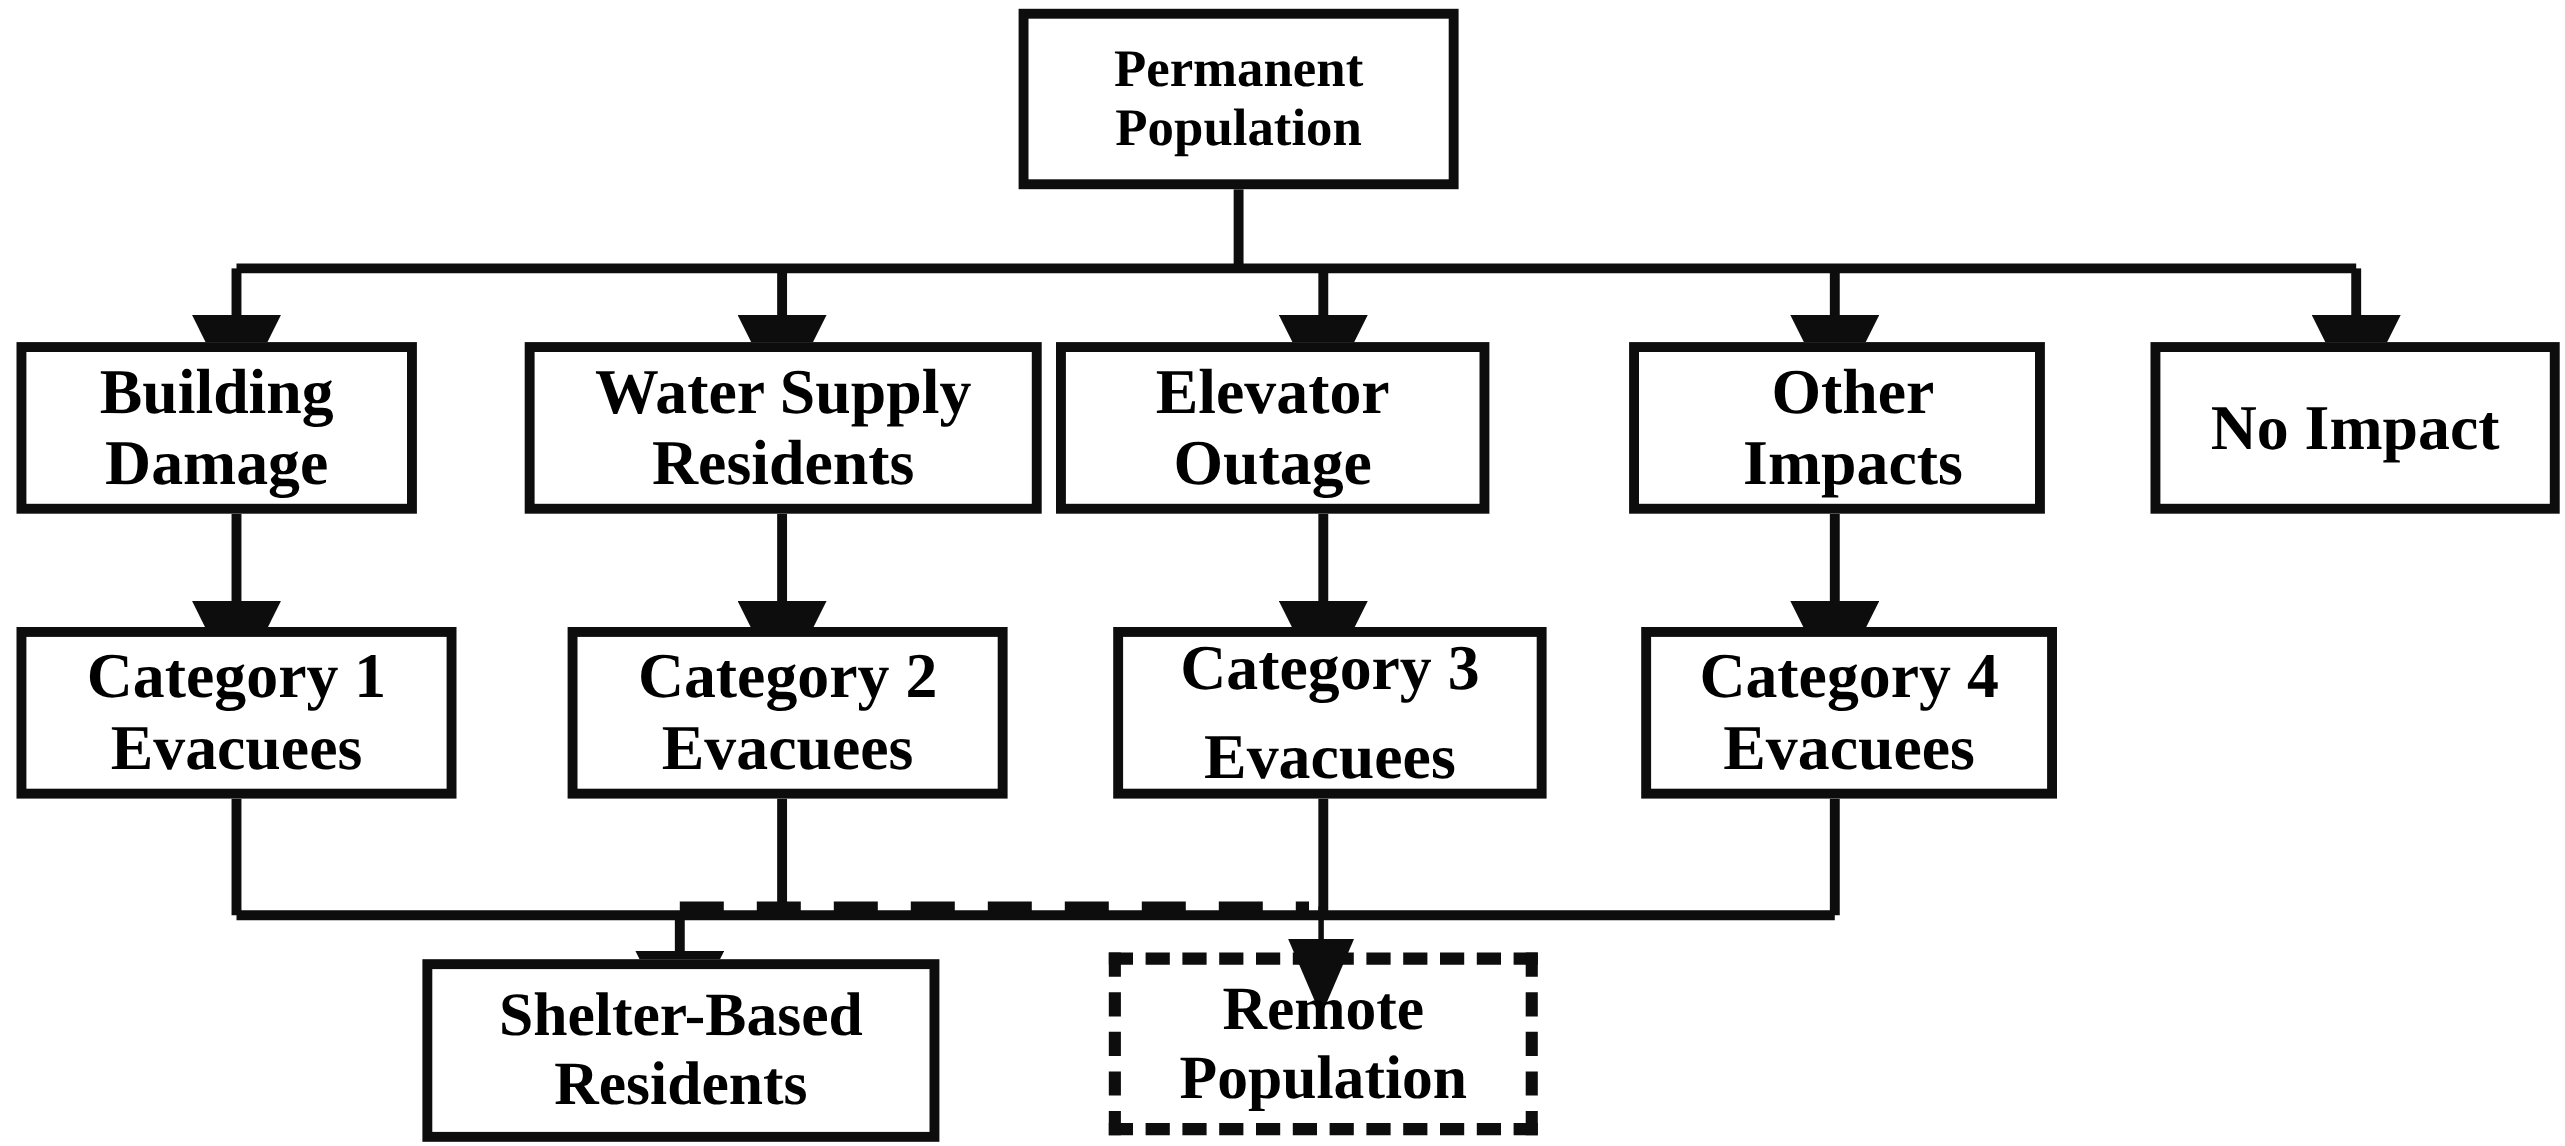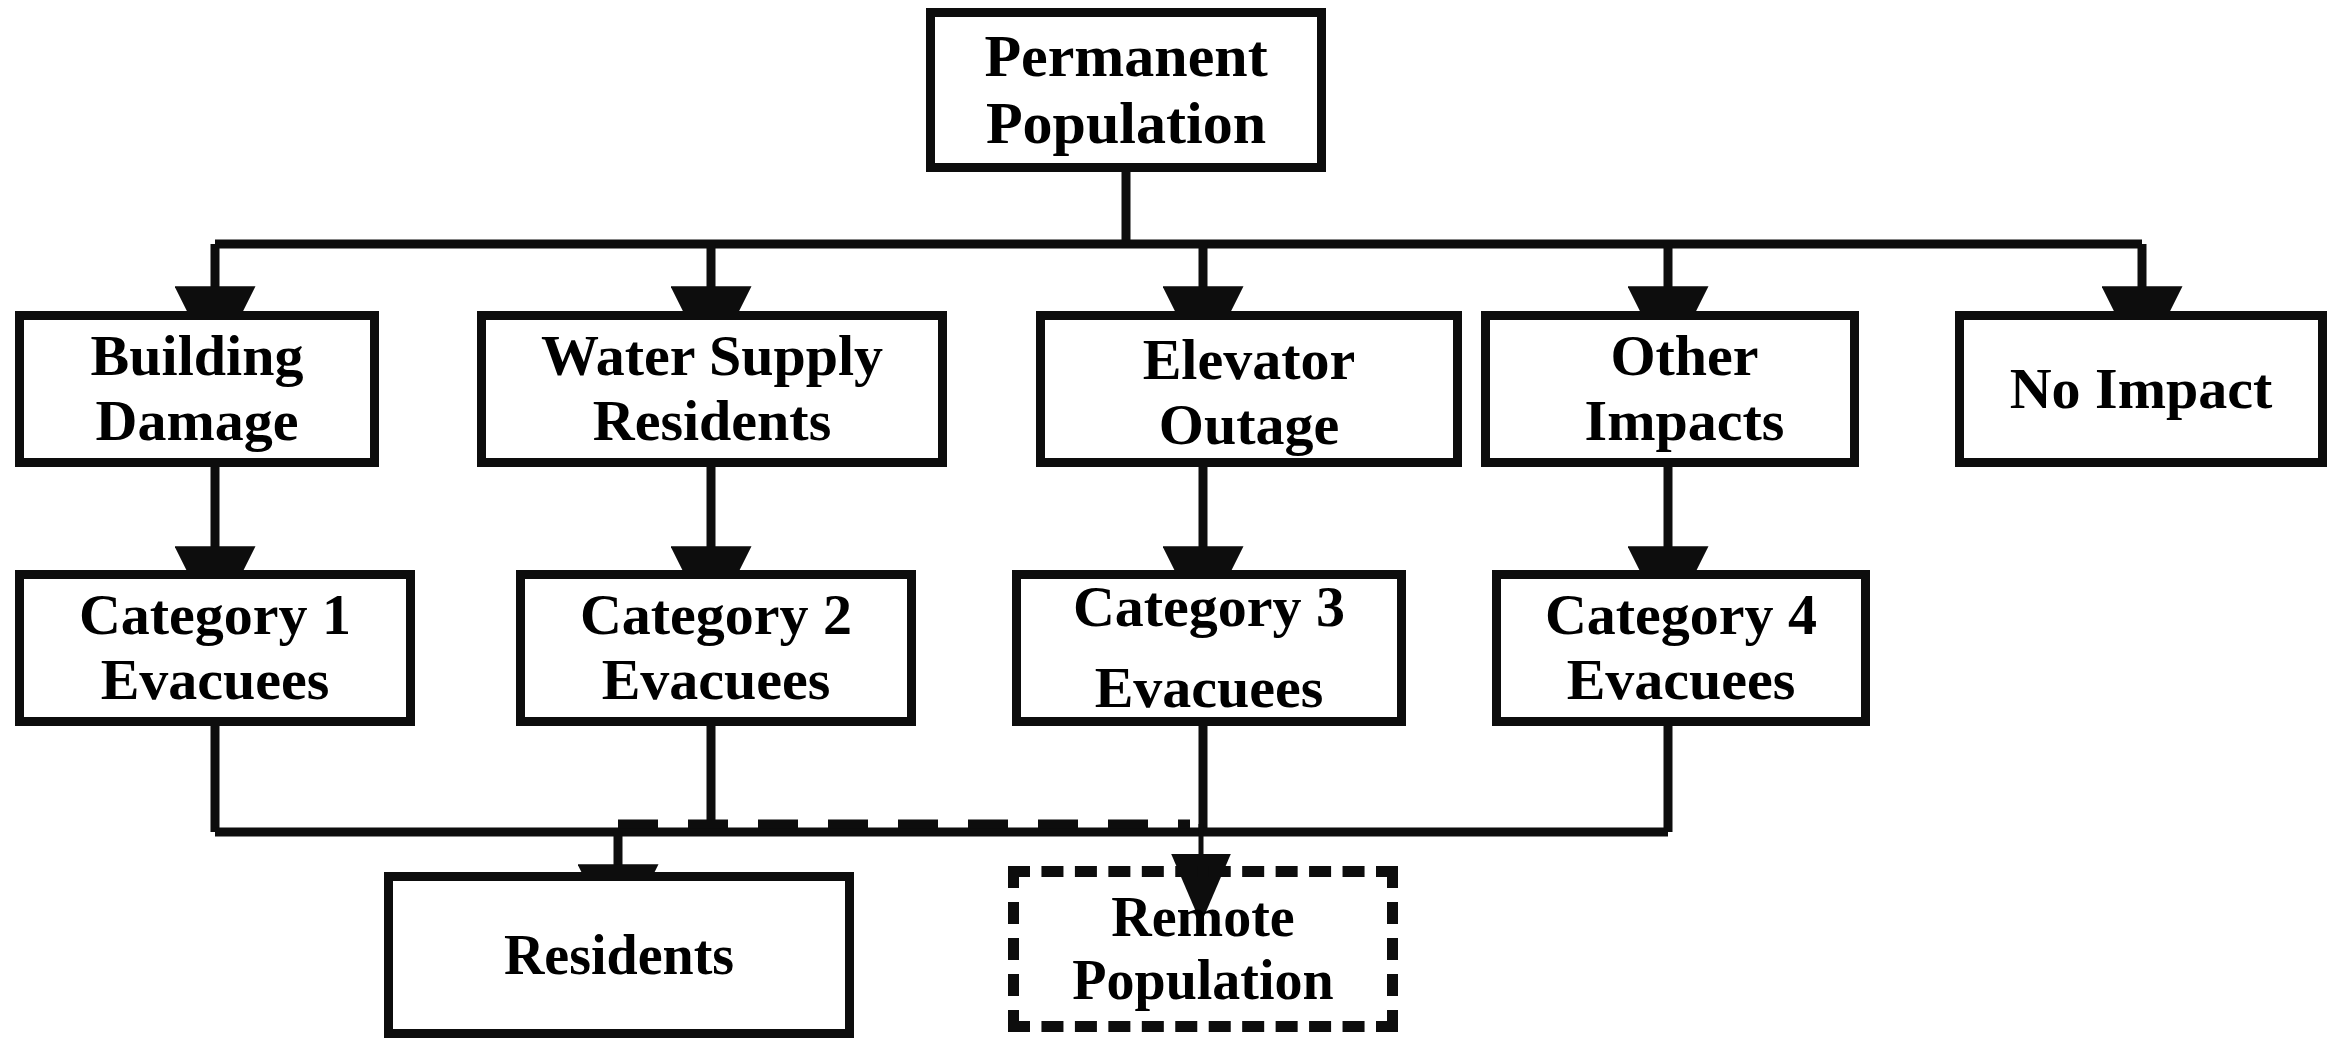--- a/index.html
+++ b/index.html
@@ -46,21 +46,21 @@
   .node.dashed {
     border: 11px dashed #0d0d0d;
     background: transparent;
   }
   .node .line {
     display: block;
     white-space: nowrap;
   }
   .f56 { font-size: 56px; }
   .f58 { font-size: 58px; }
-  .f60 { font-size: 60px; }
+  .f60 { font-size: 48px; }
 </style>
 </head>
 <body>
 
 <div id="diagram-root">
 
   <svg id="connectors" viewBox="0 0 2332 1042" xmlns="http://www.w3.org/2000/svg">
     <defs>
       <marker id="arrowBig" markerWidth="9" markerHeight="9" refX="0.2" refY="4.5" orient="auto" markerUnits="strokeWidth">
         <path d="M0,0 L9,4.5 L0,9 z" fill="#0d0d0d"></path>
@@ -111,21 +111,21 @@
   <div class="node solid" style="left:15px; top:311px; width:364px; height:156px;">
     <span class="line f58">Building</span>
     <span class="line f58">Damage</span>
   </div>
 
   <div class="node solid" style="left:477px; top:311px; width:470px; height:156px;">
     <span class="line f58">Water Supply</span>
     <span class="line f58">Residents</span>
   </div>
 
-  <div class="node solid" style="left:1036px; top:311px; width:426px; height:156px;justify-content:flex-end;">
+  <div class="node solid" style="left:960px; top:311px; width:394px; height:156px;">
     <span class="line f58">Elevator</span>
     <span class="line f58">Outage</span>
   </div>
 
   <div class="node solid" style="left:1481px; top:311px; width:378px; height:156px;padding-left:29px;">
     <span class="line f58">Other</span>
     <span class="line f58">Impacts</span>
   </div>
 
   <div class="node solid" style="left:1955px; top:311px; width:372px; height:156px;">
@@ -146,20 +146,21 @@
     <span class="line f58">Category 3</span>
     <span class="line f58">Evacuees</span>
   </div>
 
   <div class="node solid" style="left:1481px; top:570px; width:378px; height:156px;margin-left:11px;">
     <span class="line f58">Category 4</span>
     <span class="line f58">Evacuees</span>
   </div>
 
   <div class="node solid" style="left:384px; top:872px; width:470px; height:166px;">
+    <span class="line f56">Shelter-Based</span>
     <span class="line f56">Residents</span>
   </div>
 
   <div class="node dashed" style="left:1008px; top:866px; width:390px; height:166px;">
     <span class="line f56">Remote</span>
     <span class="line f56">Population</span>
   </div>
 
 </div>
 

